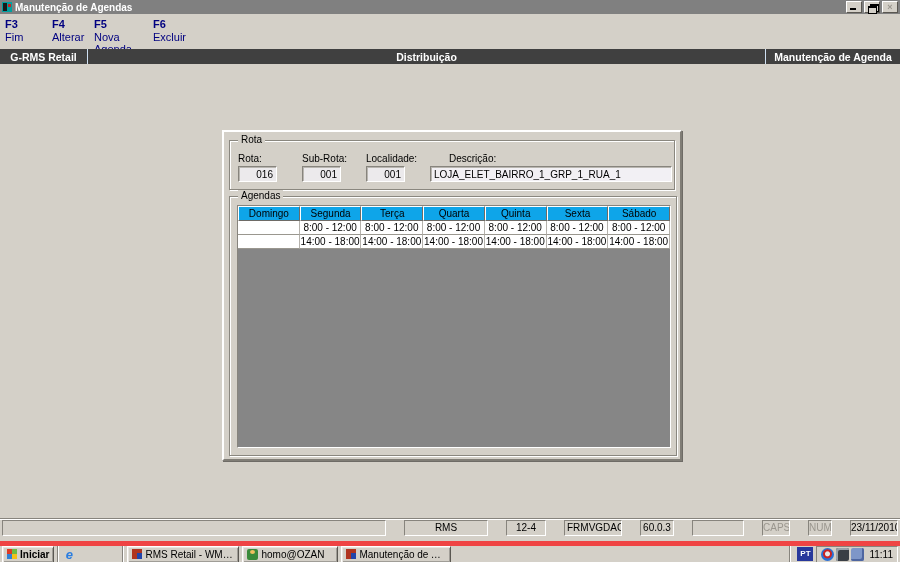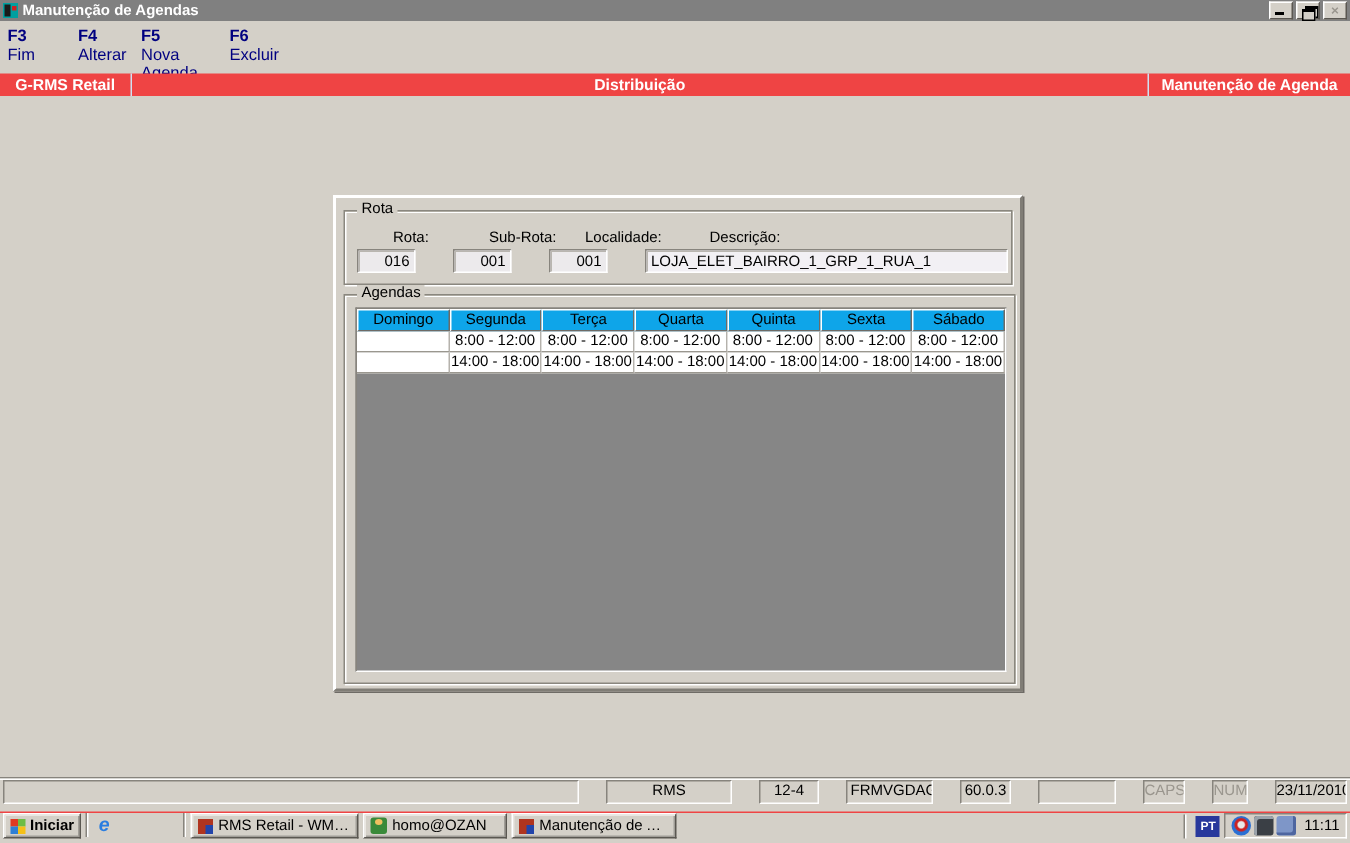--- a/index.html
+++ b/index.html
@@ -22,35 +22,35 @@
   .winbtn.restore::after  { content:""; position:absolute; left:3px; top:4px; width:7px; height:5px; border:1px solid #000; border-top-width:2px; background:#d4d0c8; }
   .winbtn.close { color:#9a968e; font-weight:bold; }
 
   
   #toolbar { position:absolute; left:0; top:14px; width:900px; height:35px; background:#d4d0c8; }
   .tb-item { position:absolute; top:4px; height:28px; text-align:left; color:#000080; cursor:default; }
   .tb-key   { font-size:11px; font-weight:bold; }
   .tb-label { font-size:11px; margin-top:1px; }
 
   
-  #bluebar { position:absolute; left:0; top:49px; width:900px; height:15px; background:#ef4444; display:flex; color:#fff; font-size:10.5px; font-weight:bold; }
+  #bluebar { position:absolute; left:0; top:49px; width:900px; height:15px; background:#404040; display:flex; color:#fff; font-size:10.5px; font-weight:bold; }
   .bb-sect { display:flex; align-items:center; justify-content:center; height:100%; white-space:nowrap; }
   #bb-left   { width:88px; border-right:1px solid #cfe0f2; }
   #bb-center { flex:1; }
   #bb-right  { width:135px; border-left:1px solid #cfe0f2; }
 
   
   #main-panel { position:absolute; left:222px; top:130px; width:460px; height:331px;
                 background:#d4d0c8; border:2px solid; border-color:#ffffff #807d76 #807d76 #ffffff; box-shadow:1px 1px 0 #6e6b66; }
   .groupbox { position:absolute; border:1px solid #8a877f; box-shadow:inset 1px 1px 0 #ffffff, 1px 1px 0 #ffffff; }
   .gb-label { position:absolute; top:-7px; left:8px; background:#d4d0c8; padding:0 3px; font-size:10px; color:#000; }
   #rota-group    { left:5px; top:8px;  width:446px; height:50px; }
   #agendas-group { left:5px; top:64px; width:448px; height:260px; }
 
-  .fld-label { position:absolute; top:12px; font-size:10px; color:#000; white-space:nowrap;margin-left:24px; }
+  .fld-label { position:absolute; top:12px; font-size:10px; color:#000; white-space:nowrap; }
   .fld { position:absolute; top:25px; height:16px; font-family:"Liberation Sans",sans-serif; font-size:10px; color:#000;
          background:#eceaec; border:1px solid; border-color:#87847d #ffffff #ffffff #87847d; box-shadow:inset 1px 1px 0 #b9b6b0; padding:0 3px; }
   .fld.num { text-align:right; width:39px; }
   #fld-desc { left:200px; width:242px; background:#f2f0f4; text-align:left; }
 
   
   #agenda-table { position:absolute; left:7px; top:8px; width:434px; height:243px; background:#868686;
                   border:1px solid; border-color:#87847d #ffffff #ffffff #87847d; }
   .tr { display:flex; }
   .th { width:82px; height:15px; background:#0ea5e9; border:1px solid; border-color:#ffffff #6e6b66 #6e6b66 #ffffff;
@@ -62,21 +62,21 @@
   #statusbar { position:absolute; left:0; top:519px; width:900px; height:22px; background:#d4d0c8;
                border-top:1px solid #ffffff; box-shadow:0 -1px 0 #87847d; display:flex; padding:0 2px; gap:18px; }
   .sb-cell { height:16px; font-size:10px; line-height:14px; text-align:center; color:#000;
              border:1px solid; border-color:#87847d #ffffff #ffffff #87847d; background:#d4d0c8; overflow:hidden; white-space:nowrap; }
   .sb-c0 { flex:1; }
   .sb-c1 { width:84px; } .sb-c2 { width:40px; } .sb-c3 { width:58px; text-align:left; padding-left:2px; }
   .sb-c4 { width:34px; } .sb-c5 { width:52px; } .sb-c6 { width:28px; color:#9a968e; } .sb-c7 { width:24px; color:#9a968e; }
   .sb-c8 { width:48px; }
 
   
-  #taskbar { position:absolute; left:0; top:541px; width:900px; height:21px; background:#d4d0c8; border-top:1px solid #ef4444; display:flex; align-items:flex-start; padding:0 2px; }
+  #taskbar { position:absolute; left:0; top:541px; width:900px; height:21px; background:#d4d0c8; border-top:5px solid #ef4444; display:flex; align-items:center; padding:0 2px; }
   #start-btn { display:flex; align-items:center; gap:3px; height:17px; padding:0 4px; font-size:10px; font-weight:bold; }
   #win-flag { width:10px; height:10px; display:grid; grid-template-columns:5px 5px; grid-template-rows:5px 5px; }
   #win-flag i:nth-child(1){background:#e03a23;} #win-flag i:nth-child(2){background:#6cbd45;}
   #win-flag i:nth-child(3){background:#2f7fd4;} #win-flag i:nth-child(4){background:#f4c018;}
   .tb-sep { height:16px; margin:0 3px; }
   #ie-icon { width:14px; height:15px; color:#2a7de0; font-size:13px; font-weight:bold; font-style:italic; line-height:15px; text-align:center; }
   .task-btn { display:flex; align-items:center; gap:3px; height:17px; padding:0 4px; font-size:10px; white-space:nowrap; overflow:hidden; margin-right:3px; }
   .task-btn .lbl { overflow:hidden; text-overflow:ellipsis; }
   .app-mini-icon { width:10px; height:10px; flex:0 0 10px; position:relative; background:#b0341f; }
   .app-mini-icon::after { content:""; position:absolute; right:0; bottom:0; width:5px; height:6px; background:#2244aa; }

